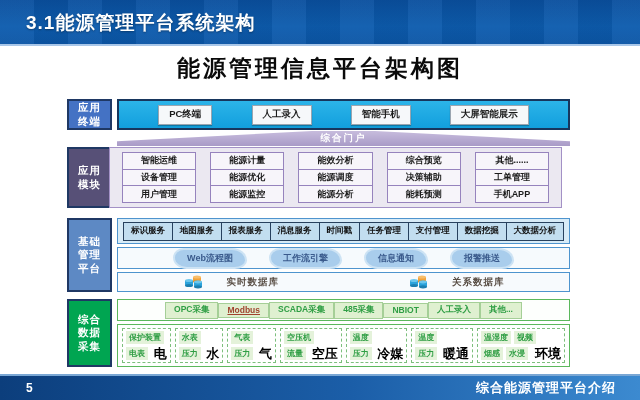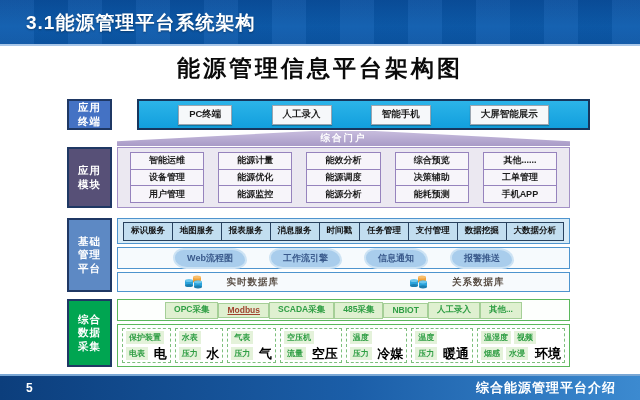--- a/index.html
+++ b/index.html
@@ -24,32 +24,32 @@
     align-items:center;justify-content:center;color:#fff;font-weight:bold;font-size:10.5px;
     line-height:1.25;letter-spacing:1px;border:2px solid #1f3864;box-sizing:border-box;text-align:center;}
   .rail-terminals{top:99px;height:31px;background:#4472c4;}
   .rail-modules{top:147px;height:61px;background:#575077;}
   .rail-platform{top:218px;height:74px;background:#5d89c4;}
   .rail-collection{top:299px;height:68px;background:#00a551;}
 
   
   .terminal-bar{position:absolute;left:117px;top:99px;width:453px;height:31px;box-sizing:border-box;
     background:linear-gradient(180deg,#2cb4e9,#129fdd);border:2px solid #17365d;
-    display:flex;align-items:center;justify-content:space-evenly;margin-left:20px;}
+    display:flex;align-items:center;justify-content:space-evenly;}
   .terminal-btn{background:#f6f8fa;border:1px solid #9aa5b0;color:#1a1a1a;font-size:9.5px;
     font-weight:bold;padding:2.5px 10px;box-shadow:0 1px 1px rgba(0,0,0,.25);white-space:nowrap;}
 
   
   .portal{position:absolute;left:117px;top:131px;width:453px;height:15px;
     background:linear-gradient(180deg,#c7bcdd,#a99bc7);
     clip-path:polygon(0 100%,0 68%,43% 0,57% 0,100% 68%,100% 100%);
     color:#fff;font-size:9.5px;font-weight:bold;text-align:center;line-height:13px;letter-spacing:2px;}
 
   
-  .modules-panel{position:absolute;left:117px;top:147px;width:453px;height:61px;box-sizing:border-box;
+  .modules-panel{position:absolute;left:109px;top:147px;width:453px;height:61px;box-sizing:border-box;
     background:#ebe8f1;border:1px solid #a391c6;
     display:grid;grid-template-columns:repeat(5,1fr);gap:5px 14px;padding:7px 12px;align-items:center;}
   .module-chip{background:#f7f5fa;border:1px solid #9683bd;color:#1c1c1c;font-size:9px;
     font-weight:bold;text-align:center;padding:1.5px 0;white-space:nowrap;overflow:hidden;}
 
   
   .services-strip{position:absolute;left:117px;top:218px;width:453px;height:26px;box-sizing:border-box;
     background:#d7ebf7;border:1px solid #4e94ce;display:flex;align-items:center;padding:3px 5px;}
   .service-cell{flex:1 1 auto;background:#c2def0;border:1px solid #27415e;margin-left:-1px;
     color:#111;font-size:8.5px;font-weight:bold;text-align:center;padding:2.5px 2px;white-space:nowrap;}

